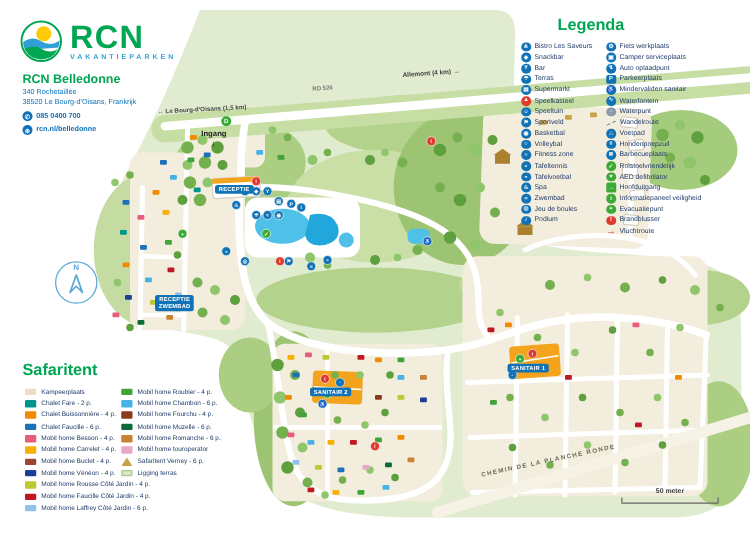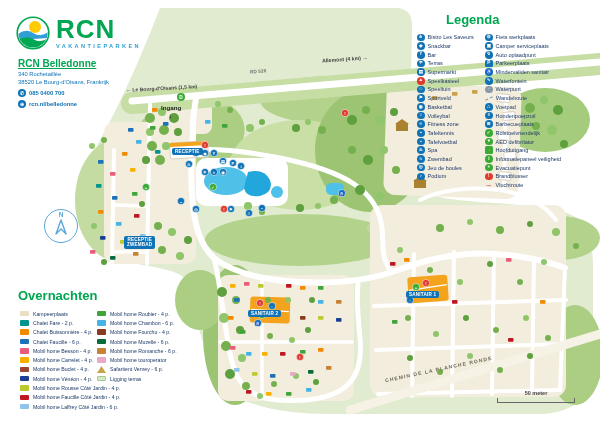--- a/index.html
+++ b/index.html
@@ -5,21 +5,21 @@
   html,body{margin:0;padding:0;background:#fff;}
   #stage{position:relative;width:600px;height:427px;background:#fff;overflow:hidden;
          font-family:"Liberation Sans",sans-serif;}
   .abs{position:absolute;}
   .h-green{color:#00a651;font-weight:bold;}
   
   #logo-row{left:16px;top:16px;display:flex;align-items:center;gap:6px;}
   #logo-text{display:flex;flex-direction:column;line-height:1;}
   #logo-rcn{font-size:26px;font-weight:bold;color:#00a651;letter-spacing:1px;}
   #logo-tag{font-size:5.6px;font-weight:bold;color:#2f9fd6;letter-spacing:2.4px;margin-top:2px;}
-  #park-name{left:18px;top:58px;font-size:10px;text-decoration:underline;}
+  #park-name{left:18px;top:58px;font-size:10px;}
   .addr{left:18px;font-size:5.8px;color:#0d72b9;}
   .contact{left:18px;display:flex;align-items:center;gap:3px;font-size:5.8px;color:#0d72b9;font-weight:bold;}
   .c-ic{width:8px;height:8px;border-radius:50%;background:#0d72b9;color:#fff;font-size:5px;
         display:flex;align-items:center;justify-content:center;}
   
   #legend-title{left:433px;top:12px;font-size:13px;margin-left:13px;}
   .lg-col{display:flex;flex-direction:column;}
   .lg-row{display:flex;align-items:center;gap:3px;height:8.7px;}
   .lg-ic{width:7.6px;height:7.6px;border-radius:50%;color:#fff;font-size:4.6px;font-weight:bold;
          display:flex;align-items:center;justify-content:center;flex:none;line-height:1;}
@@ -545,21 +545,21 @@
       <div class="lg-row">
         <span class="lg-ic" style="background: rgb(224, 58, 47);">!</span>
         <span class="lg-label">Brandblusser</span>
       </div>
       <div class="lg-row">
         <span class="lg-ic arrow" style="color: rgb(224, 58, 47);">→</span>
         <span class="lg-label">Vluchtroute</span>
       </div>
     </div>
 
-  <div id="stay-title" class="abs h-green">Overnachten</div>
+  <div id="stay-title" class="abs h-green">Safaritent</div>
   <div class="abs lg-col" style="left:20px;top:309px">
 
   <div class="st-row">
         <span class="sw" style="background: rgb(234, 223, 195);"></span>
         <span class="st-label">Kampeerplaats</span>
       </div>
       <div class="st-row">
         <span class="sw" style="background: rgb(0, 149, 140);"></span>
         <span class="st-label">Chalet Fare - 2 p.</span>
       </div>

